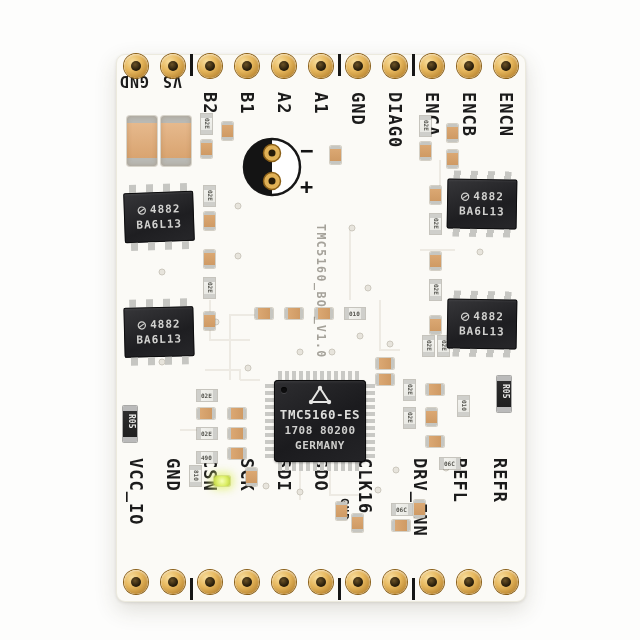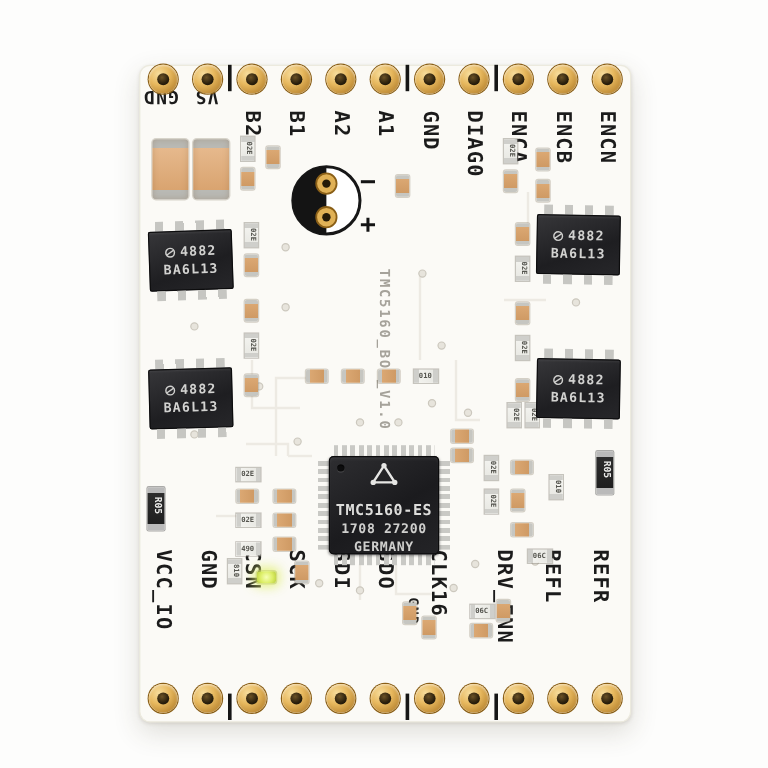--- a/index.html
+++ b/index.html
@@ -23,21 +23,21 @@
   .plabel.flip{font-size:15px;letter-spacing:1px;transform:rotate(180deg);line-height:1;}
   .bname{position:absolute;left:326px;top:224px;z-index:2;transform-origin:0 0;transform:rotate(90deg);
          font-size:11.5px;font-weight:600;letter-spacing:1.5px;color:#a5a29a;white-space:nowrap;line-height:1;}
   
   .qfp-body{position:absolute;left:274px;top:380px;width:92px;height:82px;z-index:4;border-radius:4px;
         background:linear-gradient(150deg,#2e2e31 0%,#1b1b1e 55%,#242427 100%);
         box-shadow:inset 0 0 0 1px #0b0b0c, inset 0 2px 3px rgba(255,255,255,.09), 0 1px 2px rgba(0,0,0,.35);
         display:flex;flex-direction:column;align-items:center;padding-top:5px;box-sizing:border-box;color:#dddddb;}
   .qfp-dot{position:absolute;left:281px;top:387px;width:6px;height:6px;border-radius:50%;z-index:5;
         background:#0d0d0e;box-shadow:inset 0 1px 1px rgba(0,0,0,.8),0 1px 0 rgba(255,255,255,.12);}
-  .qfp-part{font-size:12.5px;font-weight:700;letter-spacing:.5px;margin-top:12px;}
+  .qfp-part{font-size:12.5px;font-weight:700;letter-spacing:.5px;margin-top:2px;}
   .qfp-lot,.qfp-origin{font-size:11px;font-weight:700;letter-spacing:.5px;margin-top:2px;color:#cfcfcd;}
   .leadsH{position:absolute;height:9px;width:84px;z-index:3;
         background:repeating-linear-gradient(90deg,#c9c9c5 0 4px,rgba(0,0,0,0) 4px 7px);}
   .leadsV{position:absolute;width:9px;height:74px;z-index:3;
         background:repeating-linear-gradient(180deg,#c9c9c5 0 4px,rgba(0,0,0,0) 4px 7px);}
   
   .soic{position:absolute;width:70px;z-index:4;}
   .soic .sleads{width:58px;height:8px;margin-left:6px;
         background:repeating-linear-gradient(90deg,#c6c6c2 0 7px,rgba(0,0,0,0) 7px 17px);}
   .soic-body{width:70px;height:50px;border-radius:2px;
@@ -138,21 +138,21 @@
   <div class="leadsV" style="left:265px;top:384px"></div>
   <div class="leadsV" style="left:366px;top:384px"></div>
   <div class="qfp-body">
     <svg width="24" height="20" viewBox="0 0 24 20">
       <path d="M12 3 L21 17 L3 17 Z" fill="none" stroke="#e6e6e4" stroke-width="2"></path>
       <circle cx="12" cy="3" r="2.2" fill="#e6e6e4"></circle>
       <circle cx="21" cy="17" r="2.2" fill="#e6e6e4"></circle>
       <circle cx="3" cy="17" r="2.2" fill="#e6e6e4"></circle>
     </svg>
     <div class="qfp-part">TMC5160-ES</div>
-    <div class="qfp-lot">1708 27200</div>
+    <div class="qfp-lot">1708 80200</div>
     <div class="qfp-origin">GERMANY</div>
   </div>
   <div class="qfp-dot"></div>
 
   <div class="soic" style="left:124px;top:184px;transform:rotate(-2deg)">
     <div class="sleads"></div>
     <div class="soic-body">
       <div class="soic-row">
         <svg width="10" height="10" viewBox="0 0 10 10">
             <circle cx="5" cy="5" r="3.6" fill="none" stroke="#cfcfcd" stroke-width="1.2"></circle>

